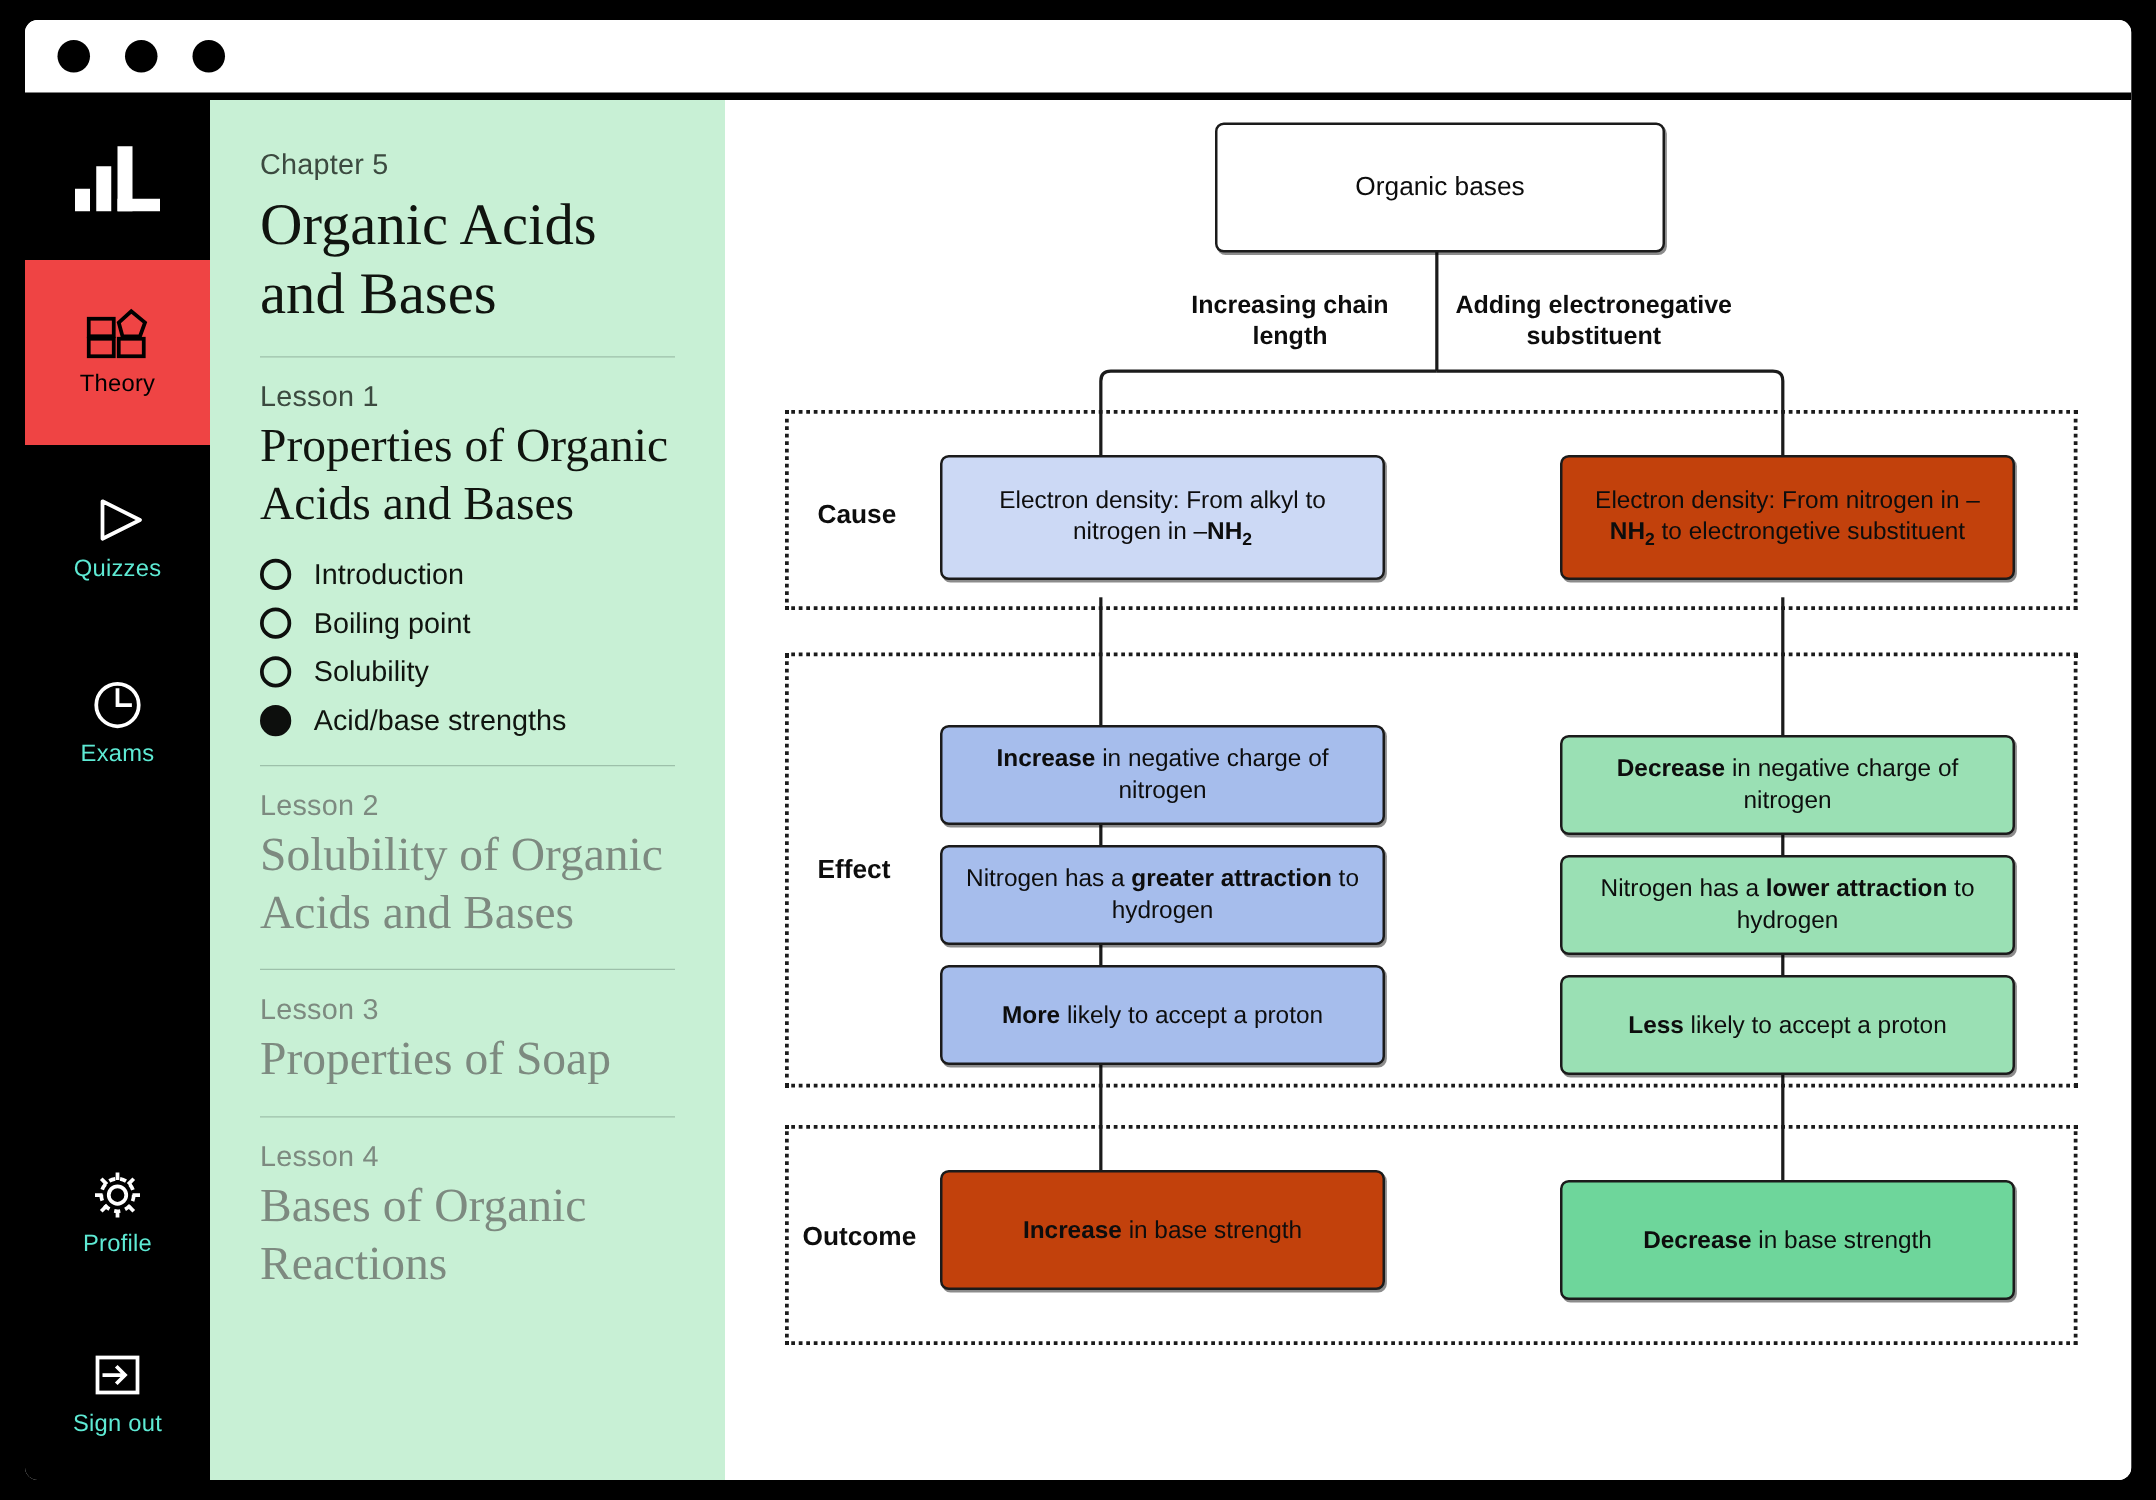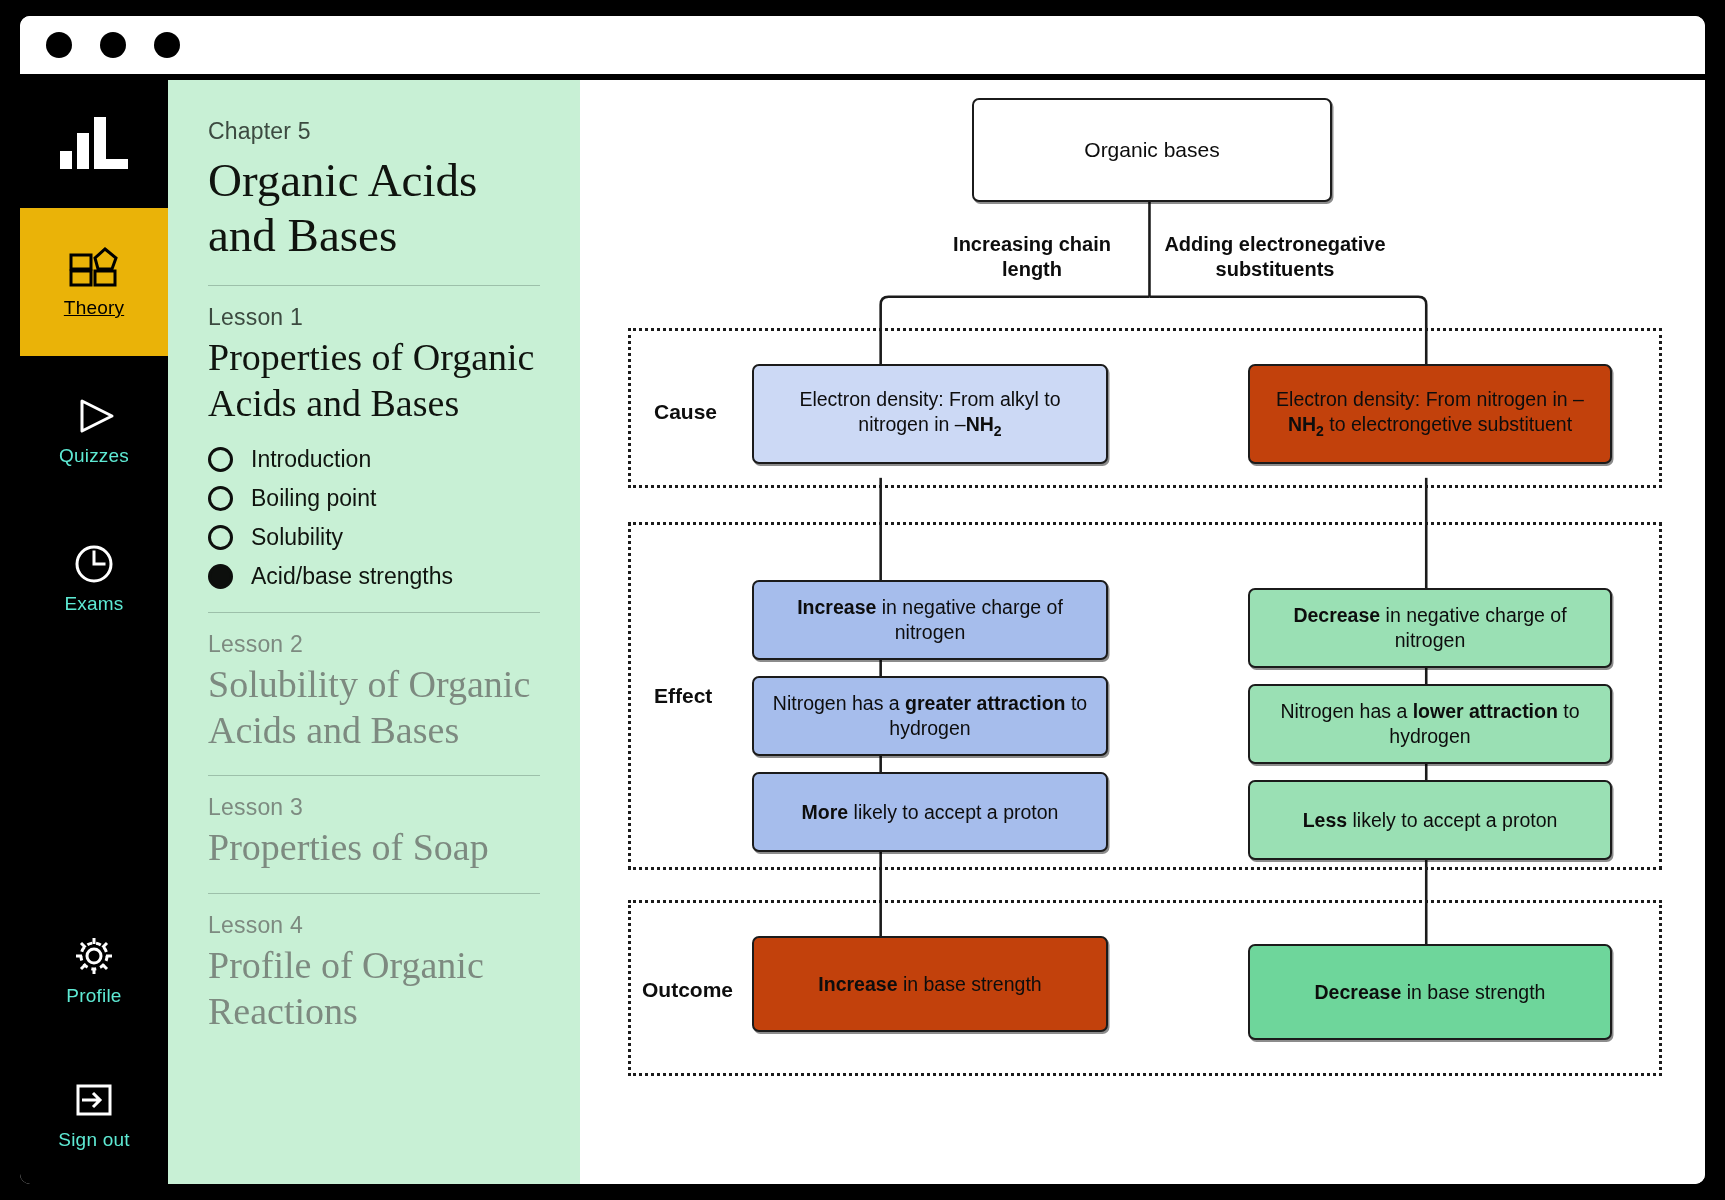--- a/index.html
+++ b/index.html
@@ -47,21 +47,21 @@
   .rail-logo { height: 128px; display:flex; align-items:center; justify-content:center; width:100%; }
   .rail-item {
     width: 100%;
     height: 148px;
     display: flex; flex-direction: column;
     align-items: center; justify-content: center;
     gap: 6px;
     color: #5eead4;
     cursor: pointer;
   }
-  .rail-item.active { background: #eab308; color: #000; text-decoration: underline; }
+  .rail-item.active { background: #ef4444; color: #000; }
   .rail-item .lbl { font-size: 19px; letter-spacing: .2px; }
   .rail-spacer { flex: 1 1 auto; }
 
   
   .sidebar {
     width: 412px;
     background: #c8f0d5;
     padding: 38px 40px 0 40px;
     flex: 0 0 auto;
     overflow: hidden;
@@ -245,21 +245,21 @@
 
       <div>
         <div class="eyebrow muted">Lesson 3</div>
         <h2 class="lesson-title muted">Properties of Soap</h2>
       </div>
 
       <hr class="hr">
 
       <div>
         <div class="eyebrow muted">Lesson 4</div>
-        <h2 class="lesson-title muted">Profile of Organic Reactions</h2>
+        <h2 class="lesson-title muted">Bases of Organic Reactions</h2>
       </div>
     </aside>
 
     <main class="canvas">
       <div class="diagram">
 
         <svg class="wires" viewBox="0 0 1130 1110" preserveAspectRatio="none">
           <defs>
             <marker id="ah" markerWidth="9" markerHeight="9" refX="4.2" refY="7.4" orient="auto" markerUnits="userSpaceOnUse">
               <path d="M0.6,0.6 L8,0.6 L4.3,8 Z" fill="#1b1b1b"></path>
@@ -279,21 +279,21 @@
             <path d="M850,400 L850,524" marker-end="url(#ah)"></path>
             <path d="M850,588 L850,628" marker-end="url(#ah)"></path>
             <path d="M850,684 L850,724" marker-end="url(#ah)"></path>
             <path d="M850,780 L850,896" marker-end="url(#ah)"></path>
           </g>
         </svg>
 
         <div class="node white" style="left:392px; top:18px; width:360px; height:104px; font-size:21px;">Organic bases</div>
 
         <div class="edge-label" style="left:352px; top:152px; width:200px;">Increasing chain length</div>
-        <div class="edge-label" style="left:580px; top:152px; width:230px;">Adding electronegative substituents</div>
+        <div class="edge-label" style="left:580px; top:152px; width:230px;">Adding electronegative substituent</div>
 
         <div class="region" style="left:48px; top:248px; width:1034px; height:160px;"></div>
         <div class="region-label" style="left:74px; top:320px;">Cause</div>
 
         <div class="node blue-light" style="left:172px; top:284px; width:356px; height:100px;">
           <span>
             <span>Electron density: From alkyl to nitrogen in –</span><b>NH</b><b class="sub">2</b>
           </span>
         </div>
 

